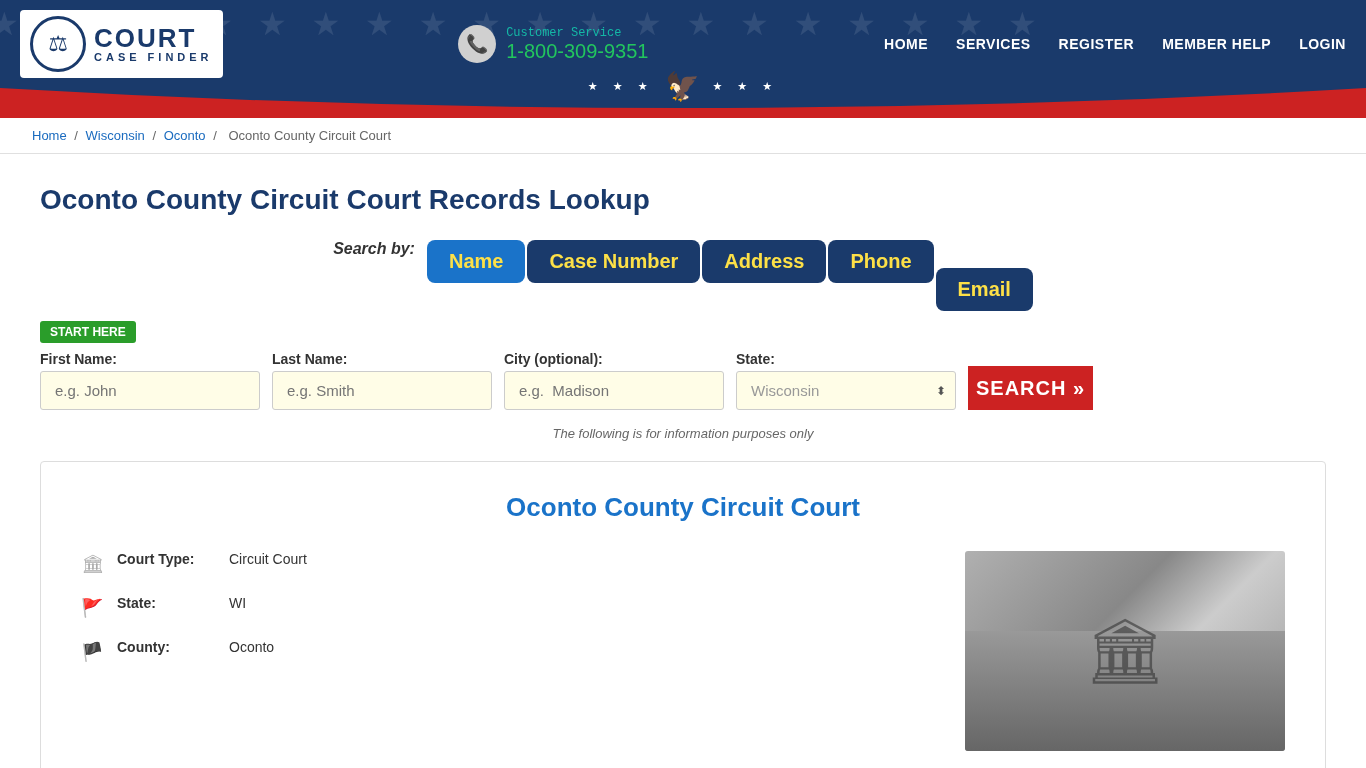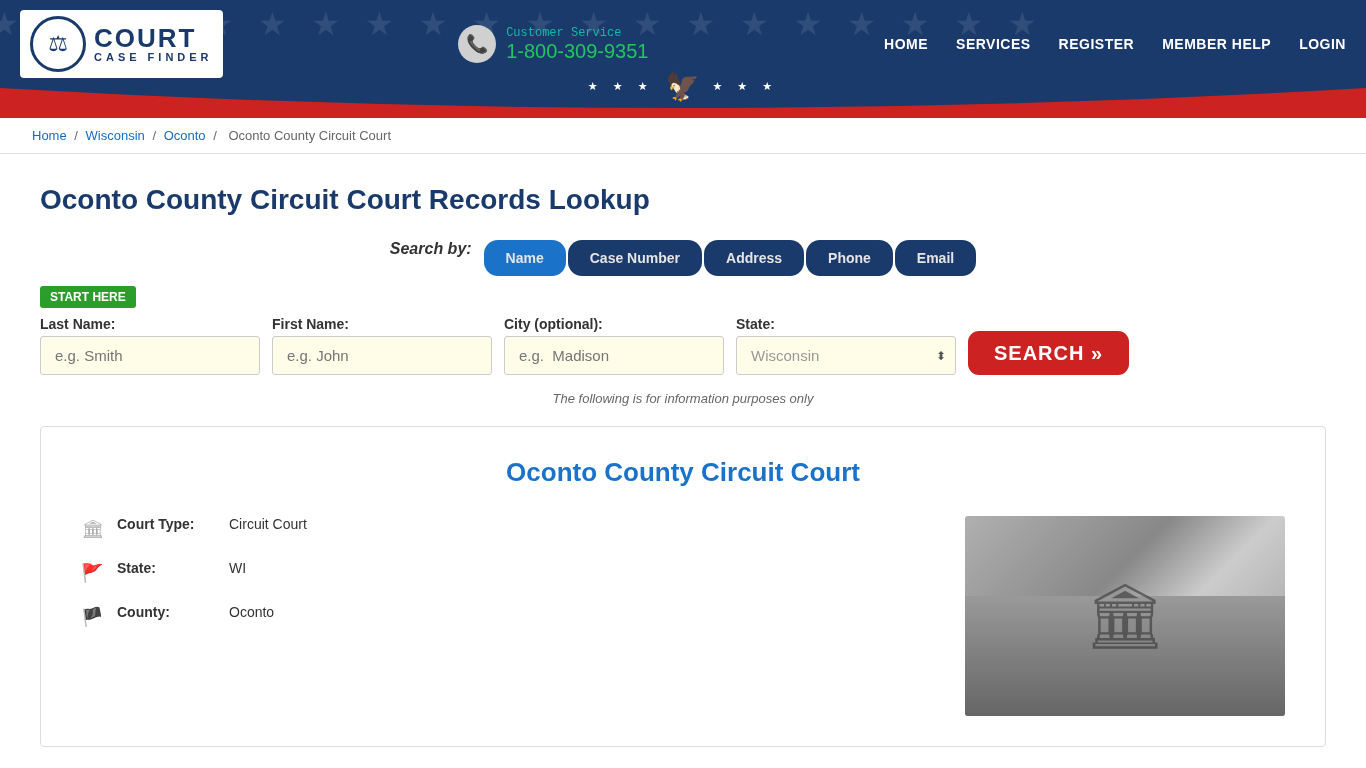--- a/index.html
+++ b/index.html
@@ -182,30 +182,30 @@
     .search-by-label {
       font-size: 16px;
       font-style: italic;
       font-weight: bold;
       margin-right: 12px;
       color: #333;
     }
     .tab-btn {
       padding: 10px 22px;
       border: none;
-      font-size: 14px;
+      font-size: 20px;
       font-weight: bold;
       cursor: pointer;
-      color: #e5e5e5;
+      color: #fde047;
       margin-right: 2px;
-      border-radius: 14px;
+      border-radius: 8px;
     }
     .tab-btn.active { background: #1a73c9; }
     .tab-btn:not(.active) { background: #1a3a6b; }
-    .tab-btn:last-child { margin-right: 0; }
+    .tab-btn:last-child { margin-right: 0; margin-top: 28px; }
 
     
     .start-here {
       display: inline-block;
       background: #2a9d2a;
       color: white;
       font-size: 12px;
       font-weight: bold;
       padding: 4px 10px;
       border-radius: 3px;
@@ -259,24 +259,24 @@
       top: 50%;
       transform: translateY(-50%);
       font-size: 12px;
       color: #555;
       pointer-events: none;
     }
     .search-btn {
       background: #cc2222;
       color: white;
       border: none;
-      padding: 10px 26px;
+      padding: 10px 8px;
       font-size: 20px;
       font-weight: bold;
-      border-radius: 11px;
+      border-radius: 0;
       cursor: pointer;
       white-space: nowrap;
       letter-spacing: 1px;
       height: 44px;
       display: flex;
       align-items: center;
       gap: 6px;
     }
 
     .info-note {
@@ -429,26 +429,26 @@
     <button class="tab-btn">Phone</button>
     <button class="tab-btn">Email</button>
   </div>
 
   
   <span class="start-here">START HERE</span>
 
   
   <div class="search-form-row">
     <div class="form-group">
+      <label>First Name:</label>
+      <input type="text" placeholder="e.g. John" style="">
+    </div>
+    <div class="form-group">
       <label>Last Name:</label>
       <input type="text" placeholder="e.g. Smith" style="">
-    </div>
-    <div class="form-group">
-      <label>First Name:</label>
-      <input type="text" placeholder="e.g. John" style="">
     </div>
     <div class="form-group">
       <label>City (optional):</label>
       <input type="text" placeholder="e.g.  Madison" style="">
     </div>
     <div class="form-group">
       <label>State:</label>
       <div class="select-wrapper">
         <select>
           <option>Wisconsin</option>

